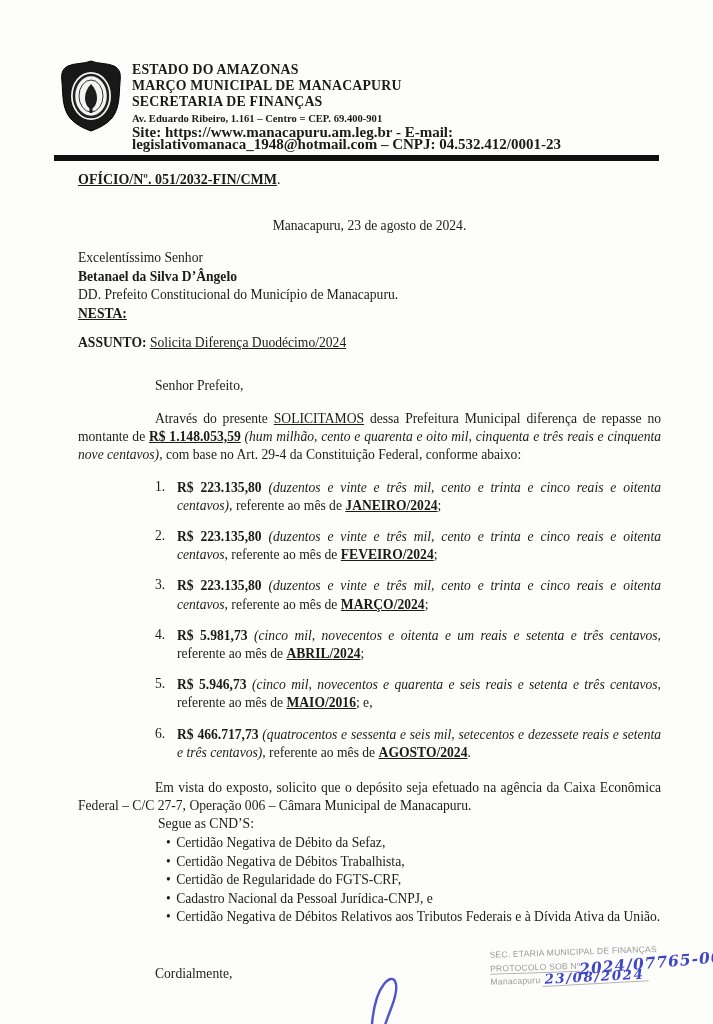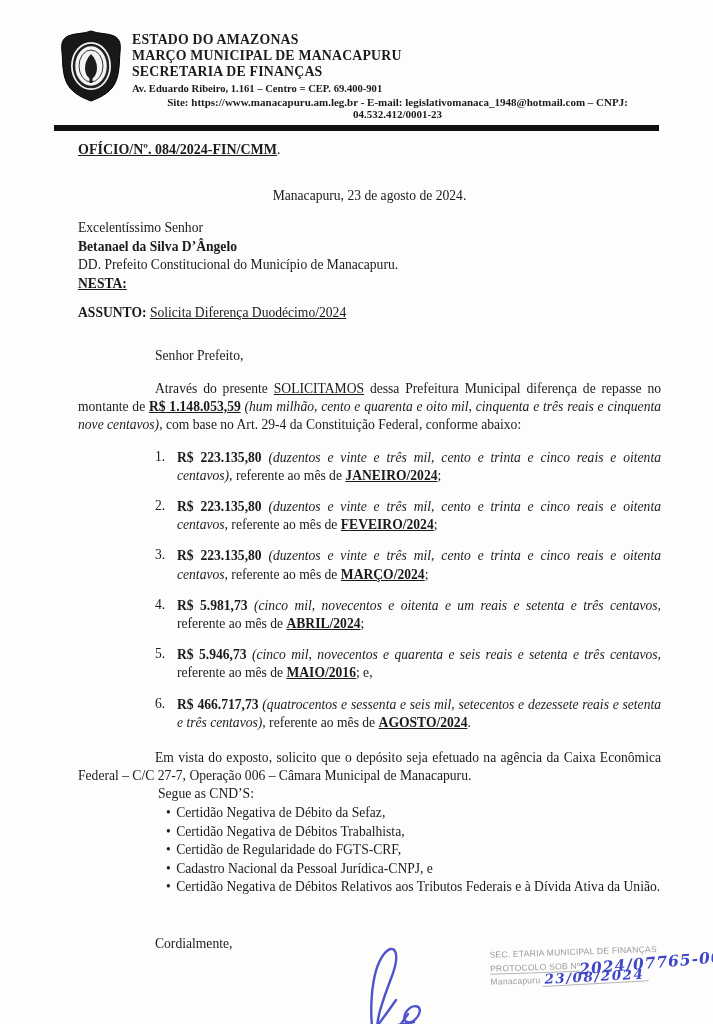--- a/index.html
+++ b/index.html
@@ -13,26 +13,26 @@
     font-family:"Liberation Serif", serif;
     font-size:13.6px;
     overflow:hidden;
   }
   .b  { font-weight:bold; }
   .i  { font-style:italic; }
   .u  { text-decoration:underline; }
   .bu { font-weight:bold; text-decoration:underline; }
 
   
-  .hdr { display:flex; padding:30px 50px 0 60px; align-items:flex-start; }
+  .hdr { display:flex; padding:30px 50px 0 60px; align-items:flex-start;margin-top:30px; }
   .crest { width:62px; height:72px; flex:0 0 auto; }
   .hdr-text { margin-left:10px; padding-top:2px; }
   .org-line { font-weight:bold; font-size:13.8px; line-height:16px; letter-spacing:.2px; }
   .addr-line { font-weight:bold; font-size:10.6px; line-height:13px; margin-top:2px; }
-  .site-line { font-weight:bold; font-size:11px; line-height:12px; margin-top:1px;text-align:center; }
+  .site-line { font-weight:bold; font-size:15px; line-height:12px; margin-top:1px; }
   .rule {
     margin:5px 54px 0 54px;
     height:4px;
     border-top:4px solid #101010;
     border-bottom:2px solid #101010;
   }
 
   
   .content { padding:9px 52px 0 78px; }
   .ref { font-size:14px; margin-top:2px; }
@@ -102,21 +102,21 @@
       <div class="org-line">MARÇO MUNICIPAL DE MANACAPURU</div>
       <div class="org-line">SECRETARIA DE FINANÇAS</div>
       <div class="addr-line">Av. Eduardo Ribeiro, 1.161 – Centro = CEP. 69.400-901</div>
       <div class="site-line">Site: https://www.manacapuru.am.leg.br - E-mail: legislativomanaca_1948@hotmail.com – CNPJ: 04.532.412/0001-23</div>
     </div>
   </header>
   <div class="rule"></div>
 
   <main class="content">
 
-    <p class="ref"><span class="bu">OFÍCIO/Nº. 084/2024-FIN/CMM</span><span>.</span></p>
+    <p class="ref"><span class="bu">OFÍCIO/Nº. 051/2032-FIN/CMM</span><span>.</span></p>
 
     <p class="date">Manacapuru, 23 de agosto de 2024.</p>
 
     <div class="recipient">
       <p>Excelentíssimo Senhor</p>
       <p class="b">Betanael da Silva D’Ângelo</p>
       <p>DD. Prefeito Constitucional do Município de Manacapuru.</p>
       <p class="bu">NESTA:</p>
     </div>
 

